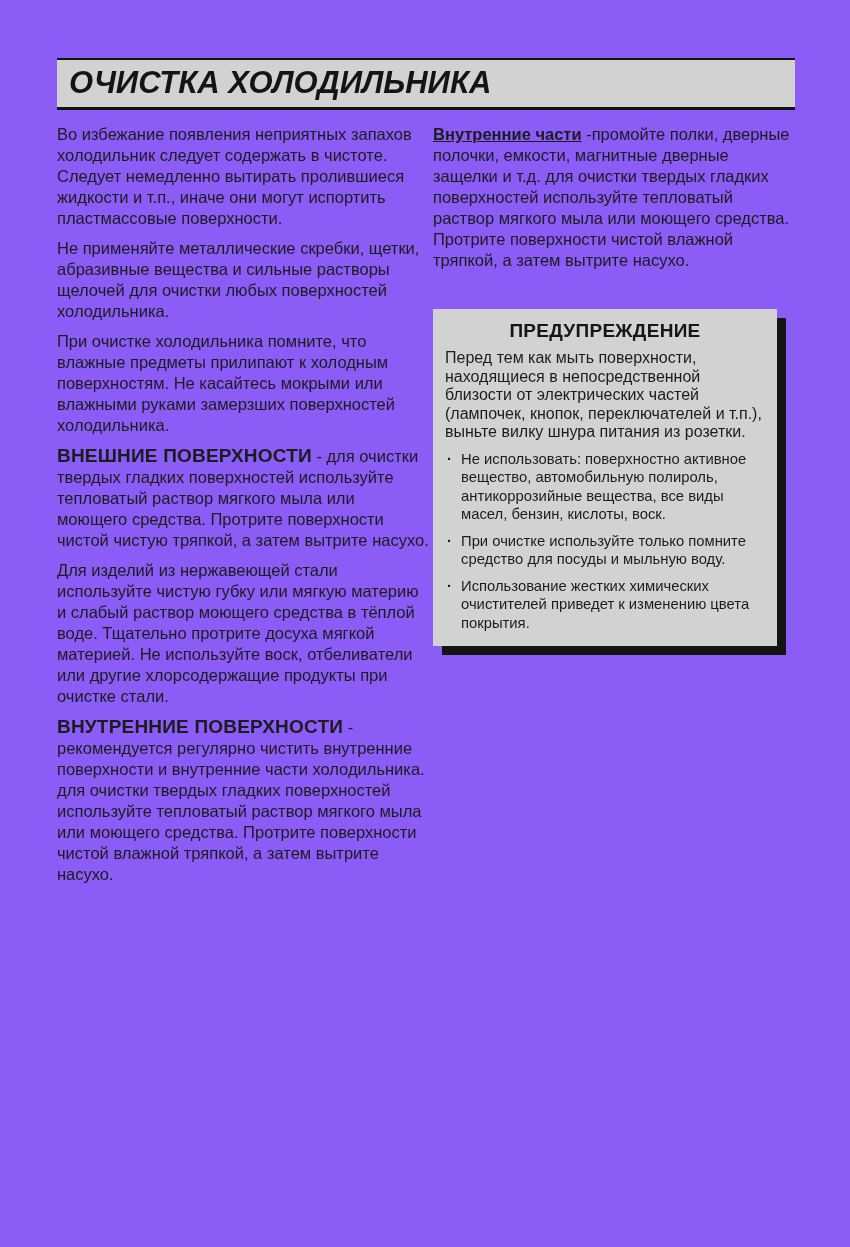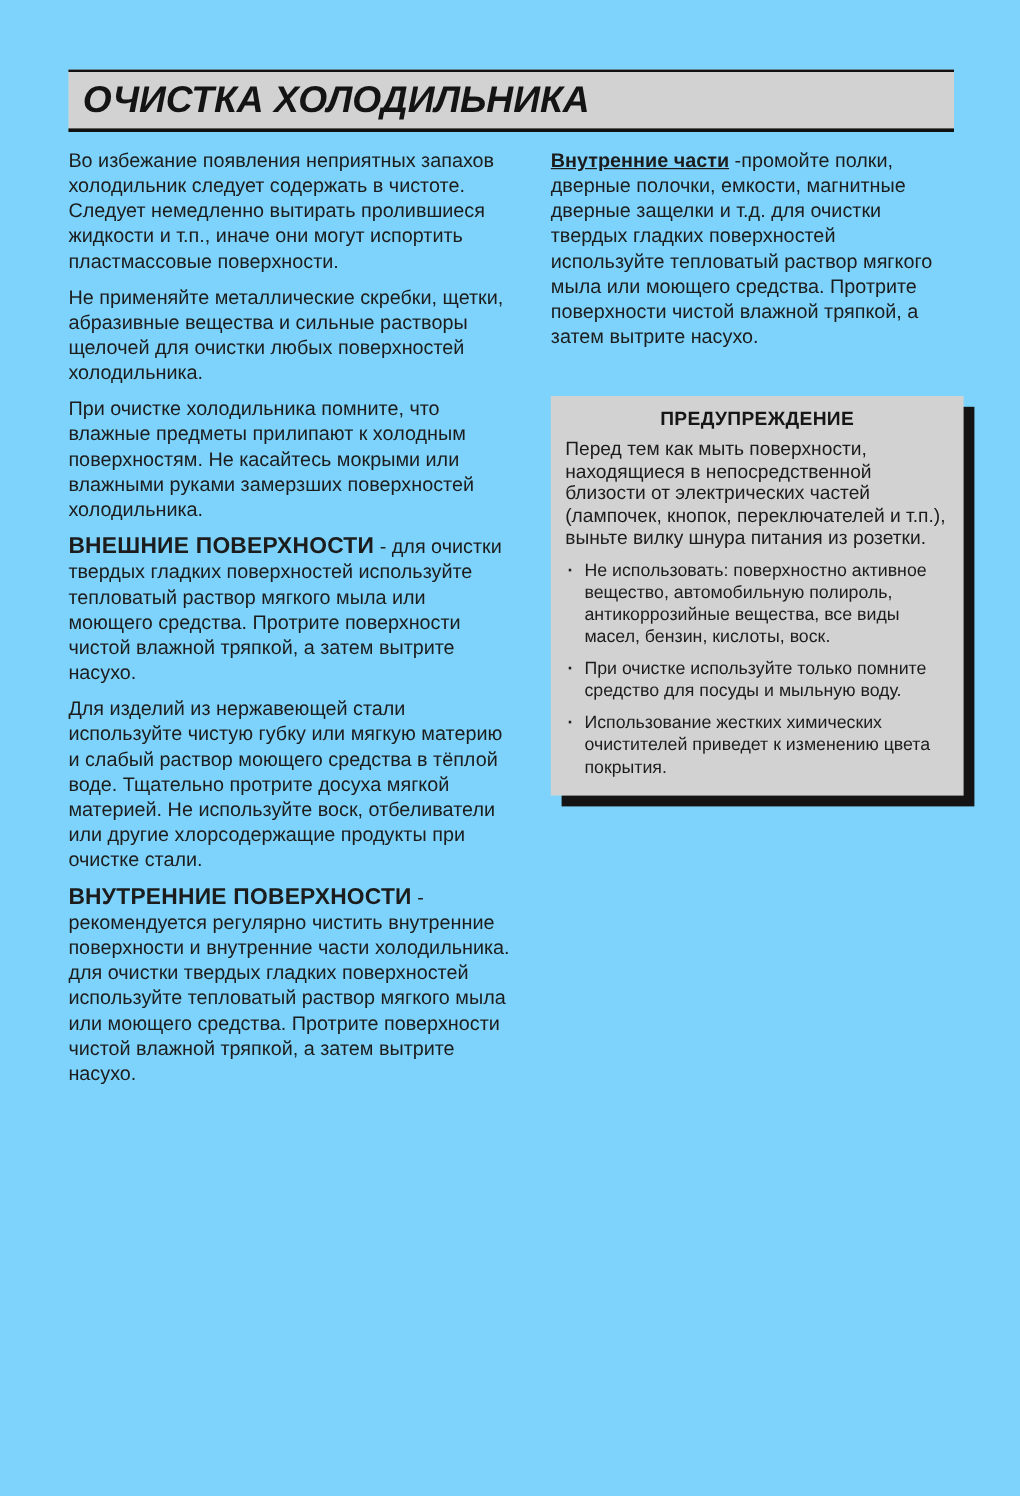--- a/index.html
+++ b/index.html
@@ -1,49 +1,49 @@
 <!DOCTYPE html>
 <html><head>
 <meta charset="utf-8">
 <style>
   html,body{margin:0;padding:0;}
   body{background:#ffffff;font-family:"Liberation Sans","DejaVu Sans",sans-serif;color:#1c1c1c;}
-  .page{position:relative;width:850px;height:1247px;background:#7dd3fc;overflow:hidden;}
+  .page{position:relative;width:850px;height:1247px;background:#8b5cf6;overflow:hidden;}
   .content{margin:0 55px 0 57px;}
   .title-bar{
     margin-top:58px;
     background:#d2d2d2;
     border-top:2px solid #111;
     border-bottom:3px solid #111;
     height:47px;
     display:flex;align-items:center;
   }
   .title-bar h1{
     margin:0;padding:0 0 2px 12px;
     font-size:31px;font-weight:bold;font-style:italic;
     letter-spacing:0px;color:#141414;
   }
-  .columns{display:flex;gap:30px;margin-top:14px;}
+  .columns{display:flex;gap:4px;margin-top:14px;}
   .col-left{width:372px;flex:0 0 372px;}
   .col-right{flex:1;min-width:0;}
   .col p{margin:0 0 9px 0;font-size:16.5px;line-height:21px;}
   .lead-caps{font-weight:bold;font-size:19px;letter-spacing:0.2px;}
   .lead-bold{font-weight:bold;text-decoration:underline;}
   .warning-box{
     margin-top:38px;
     background:#d2d2d2;
     width:344px;
     box-shadow:9px 9px 0 #141414;
     padding:9px 12px 14px 12px;
     box-sizing:border-box;
   }
   .warning-title{
     text-align:center;
     font-weight:bold;
-    font-size:16px;
+    font-size:19px;
     letter-spacing:0.3px;
     margin:2px 0 7px 0;
     color:#161616;
   }
   .warning-box p{margin:0 0 8px 0;font-size:16px;line-height:18.5px;}
   .warning-box p:last-child{margin-bottom:0;}
   .bullet{display:flex;margin:0 0 8px 0;font-size:14.8px;line-height:18.5px;}
   .bullet:last-child{margin-bottom:0;}
   .bullet .dot{flex:0 0 14px;text-align:left;padding-left:2px;font-weight:bold;}
   .bullet .bullet-text{flex:1;}
@@ -57,21 +57,21 @@
     <header class="title-bar">
       <h1>ОЧИСТКА ХОЛОДИЛЬНИКА</h1>
     </header>
 
     <div class="columns">
 
       <div class="col col-left">
         <p>Во избежание появления неприятных запахов холодильник следует содержать в чистоте. Следует немедленно вытирать пролившиеся жидкости и т.п., иначе они могут испортить пластмассовые поверхности.</p>
         <p>Не применяйте металлические скребки, щетки, абразивные вещества и сильные растворы щелочей для очистки любых поверхностей холодильника.</p>
         <p>При очистке холодильника помните, что влажные предметы прилипают к холодным поверхностям. Не касайтесь мокрыми или влажными руками замерзших поверхностей холодильника.</p>
-        <p><span class="lead-caps">ВНЕШНИЕ ПОВЕРХНОСТИ</span><span> - для очистки твердых гладких поверхностей используйте тепловатый раствор мягкого мыла или моющего средства. Протрите поверхности чистой влажной тряпкой, а затем вытрите насухо.</span></p>
+        <p><span class="lead-caps">ВНЕШНИЕ ПОВЕРХНОСТИ</span><span> - для очистки твердых гладких поверхностей используйте тепловатый раствор мягкого мыла или моющего средства. Протрите поверхности чистой чистую тряпкой, а затем вытрите насухо.</span></p>
         <p>Для изделий из нержавеющей стали используйте чистую губку или мягкую материю и слабый раствор моющего средства в тёплой воде. Тщательно протрите досуха мягкой материей. Не используйте воск, отбеливатели или другие хлорсодержащие продукты при очистке стали.</p>
         <p><span class="lead-caps">ВНУТРЕННИЕ ПОВЕРХНОСТИ</span><span> - рекомендуется регулярно чистить внутренние поверхности и внутренние части холодильника. для очистки твердых гладких поверхностей используйте тепловатый раствор мягкого мыла или моющего средства. Протрите поверхности чистой влажной тряпкой, а затем вытрите насухо.</span></p>
       </div>
 
       <div class="col col-right">
         <p><span class="lead-bold">Внутренние части</span><span> -промойте полки, дверные полочки, емкости, магнитные дверные защелки и т.д. для очистки твердых гладких поверхностей используйте тепловатый раствор мягкого мыла или моющего средства. Протрите поверхности чистой влажной тряпкой, а затем вытрите насухо.</span></p>
 
         <div class="warning-box">
           <div class="warning-title">ПРЕДУПРЕЖДЕНИЕ</div>
           <p>Перед тем как мыть поверхности, находящиеся в непосредственной близости от электрических частей (лампочек, кнопок, переключателей и т.п.), выньте вилку шнура питания из розетки.</p>

